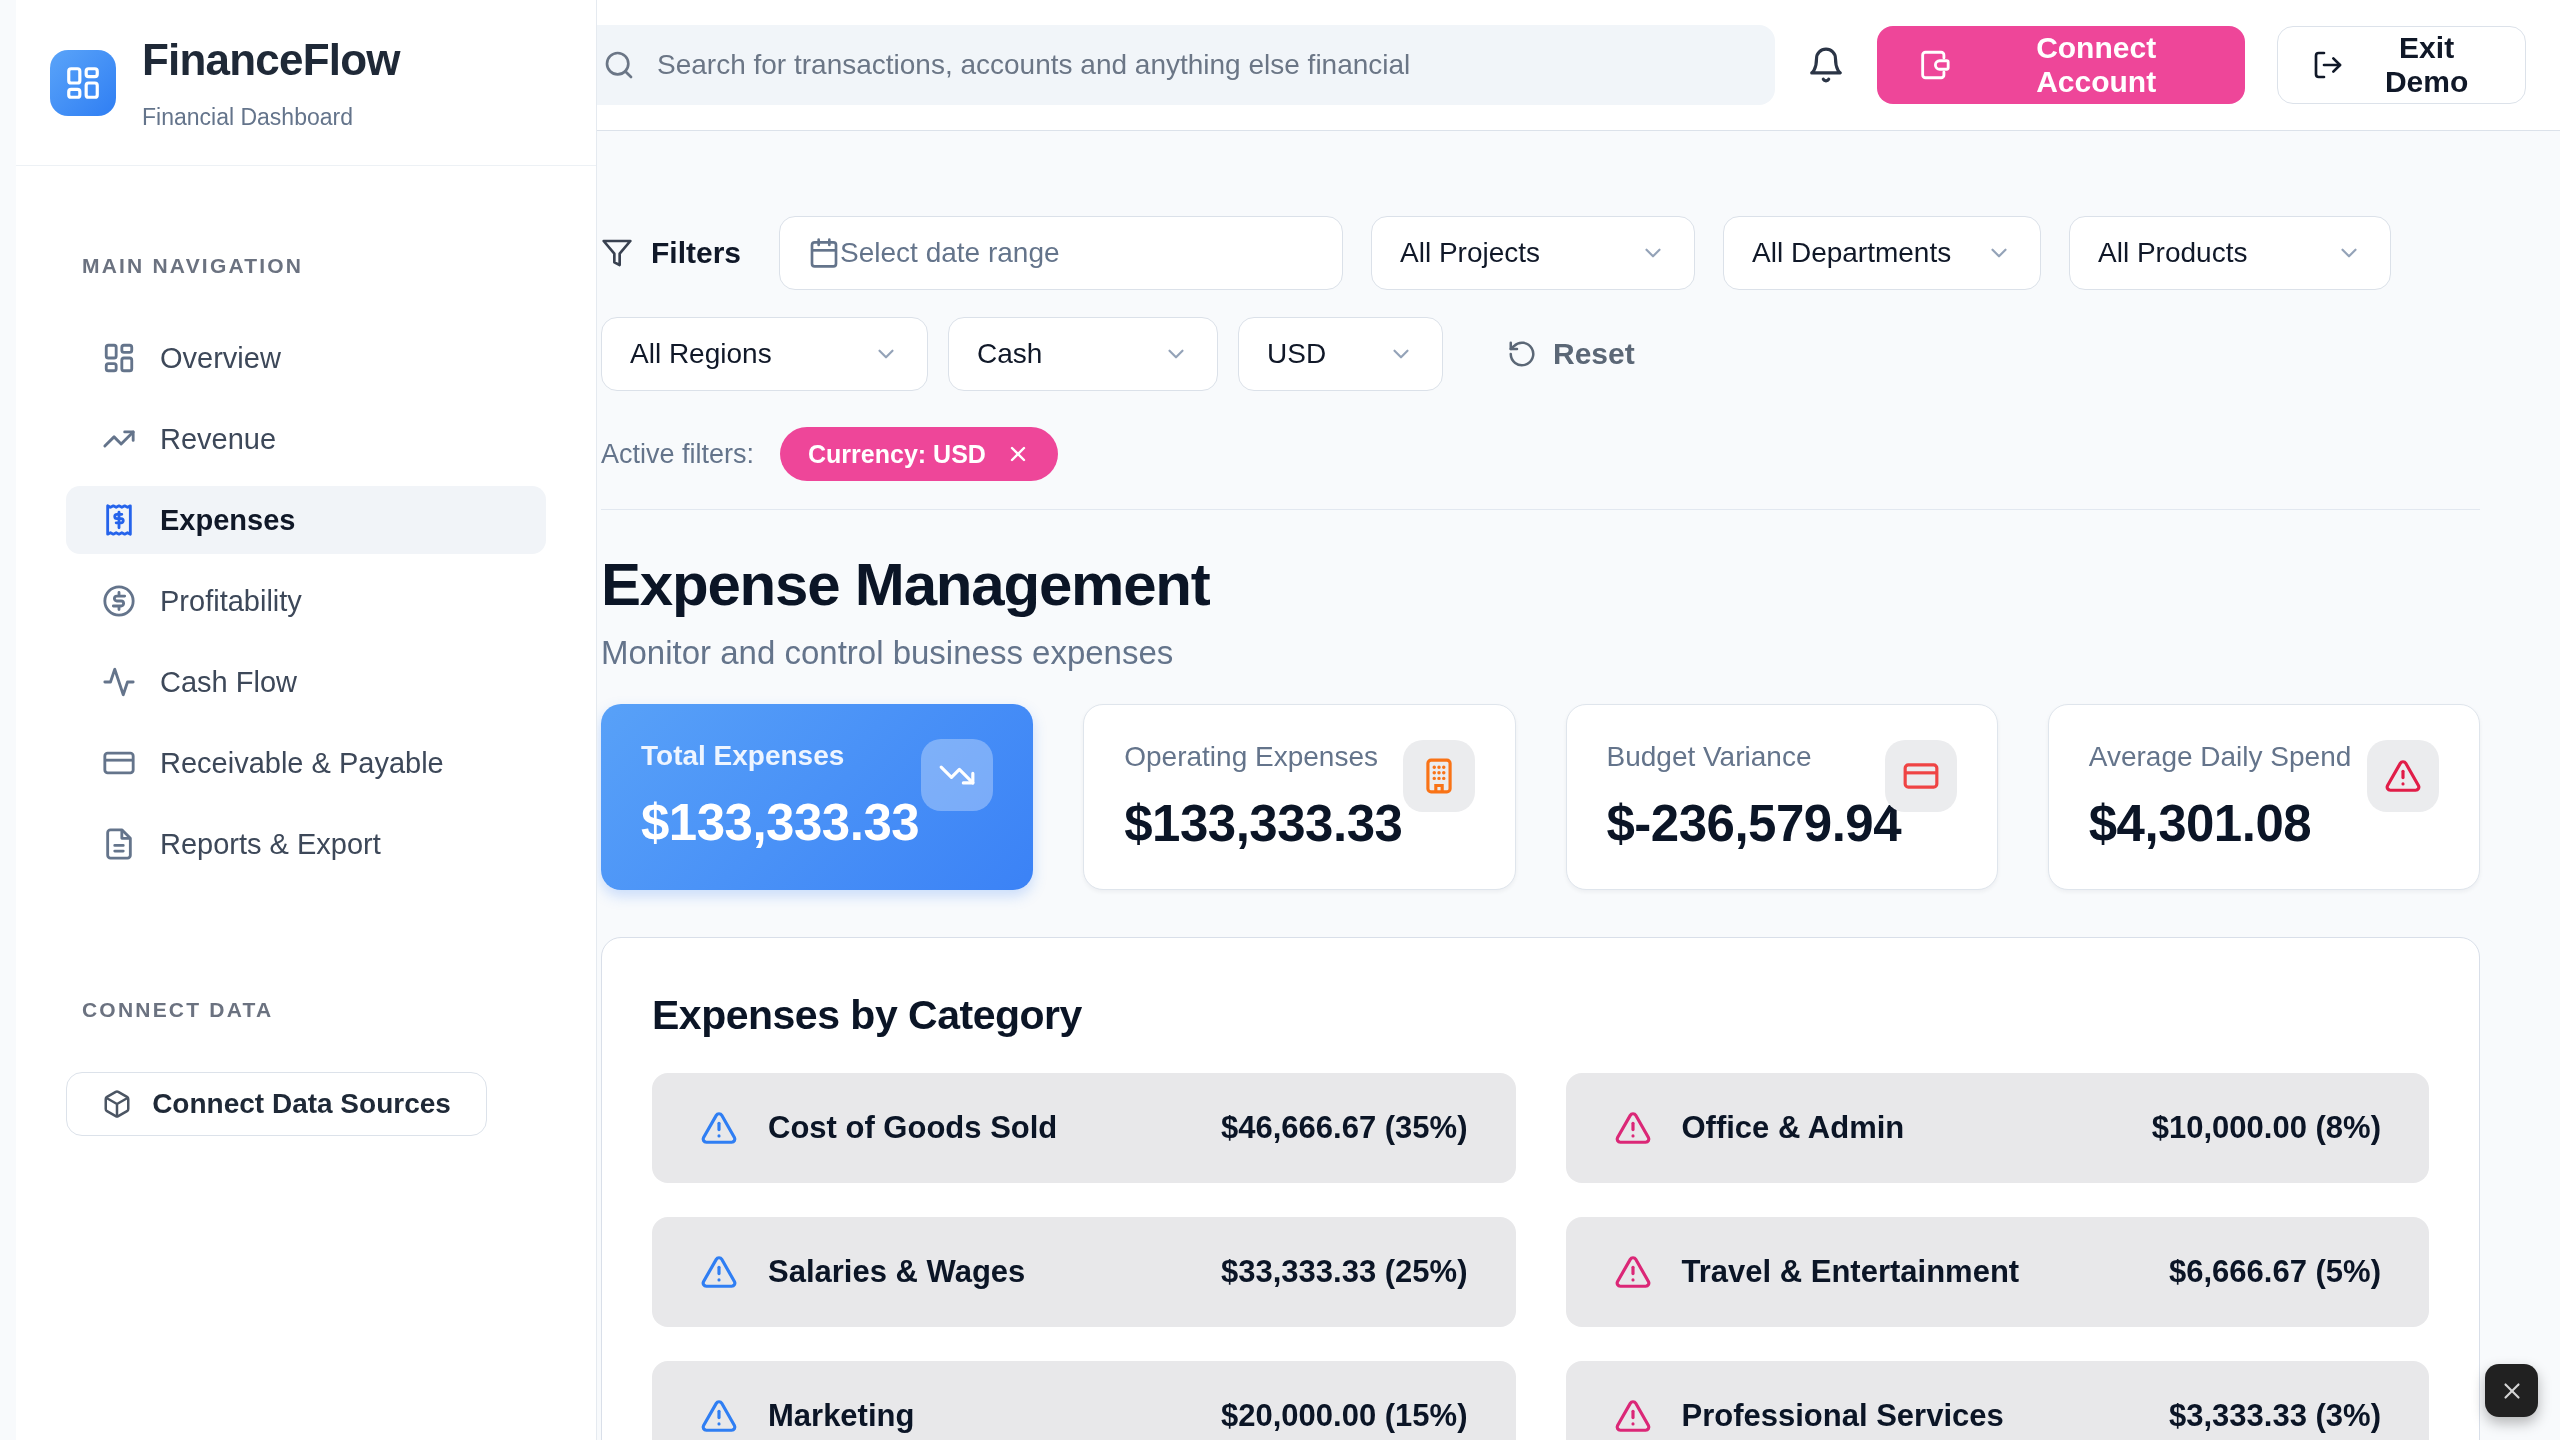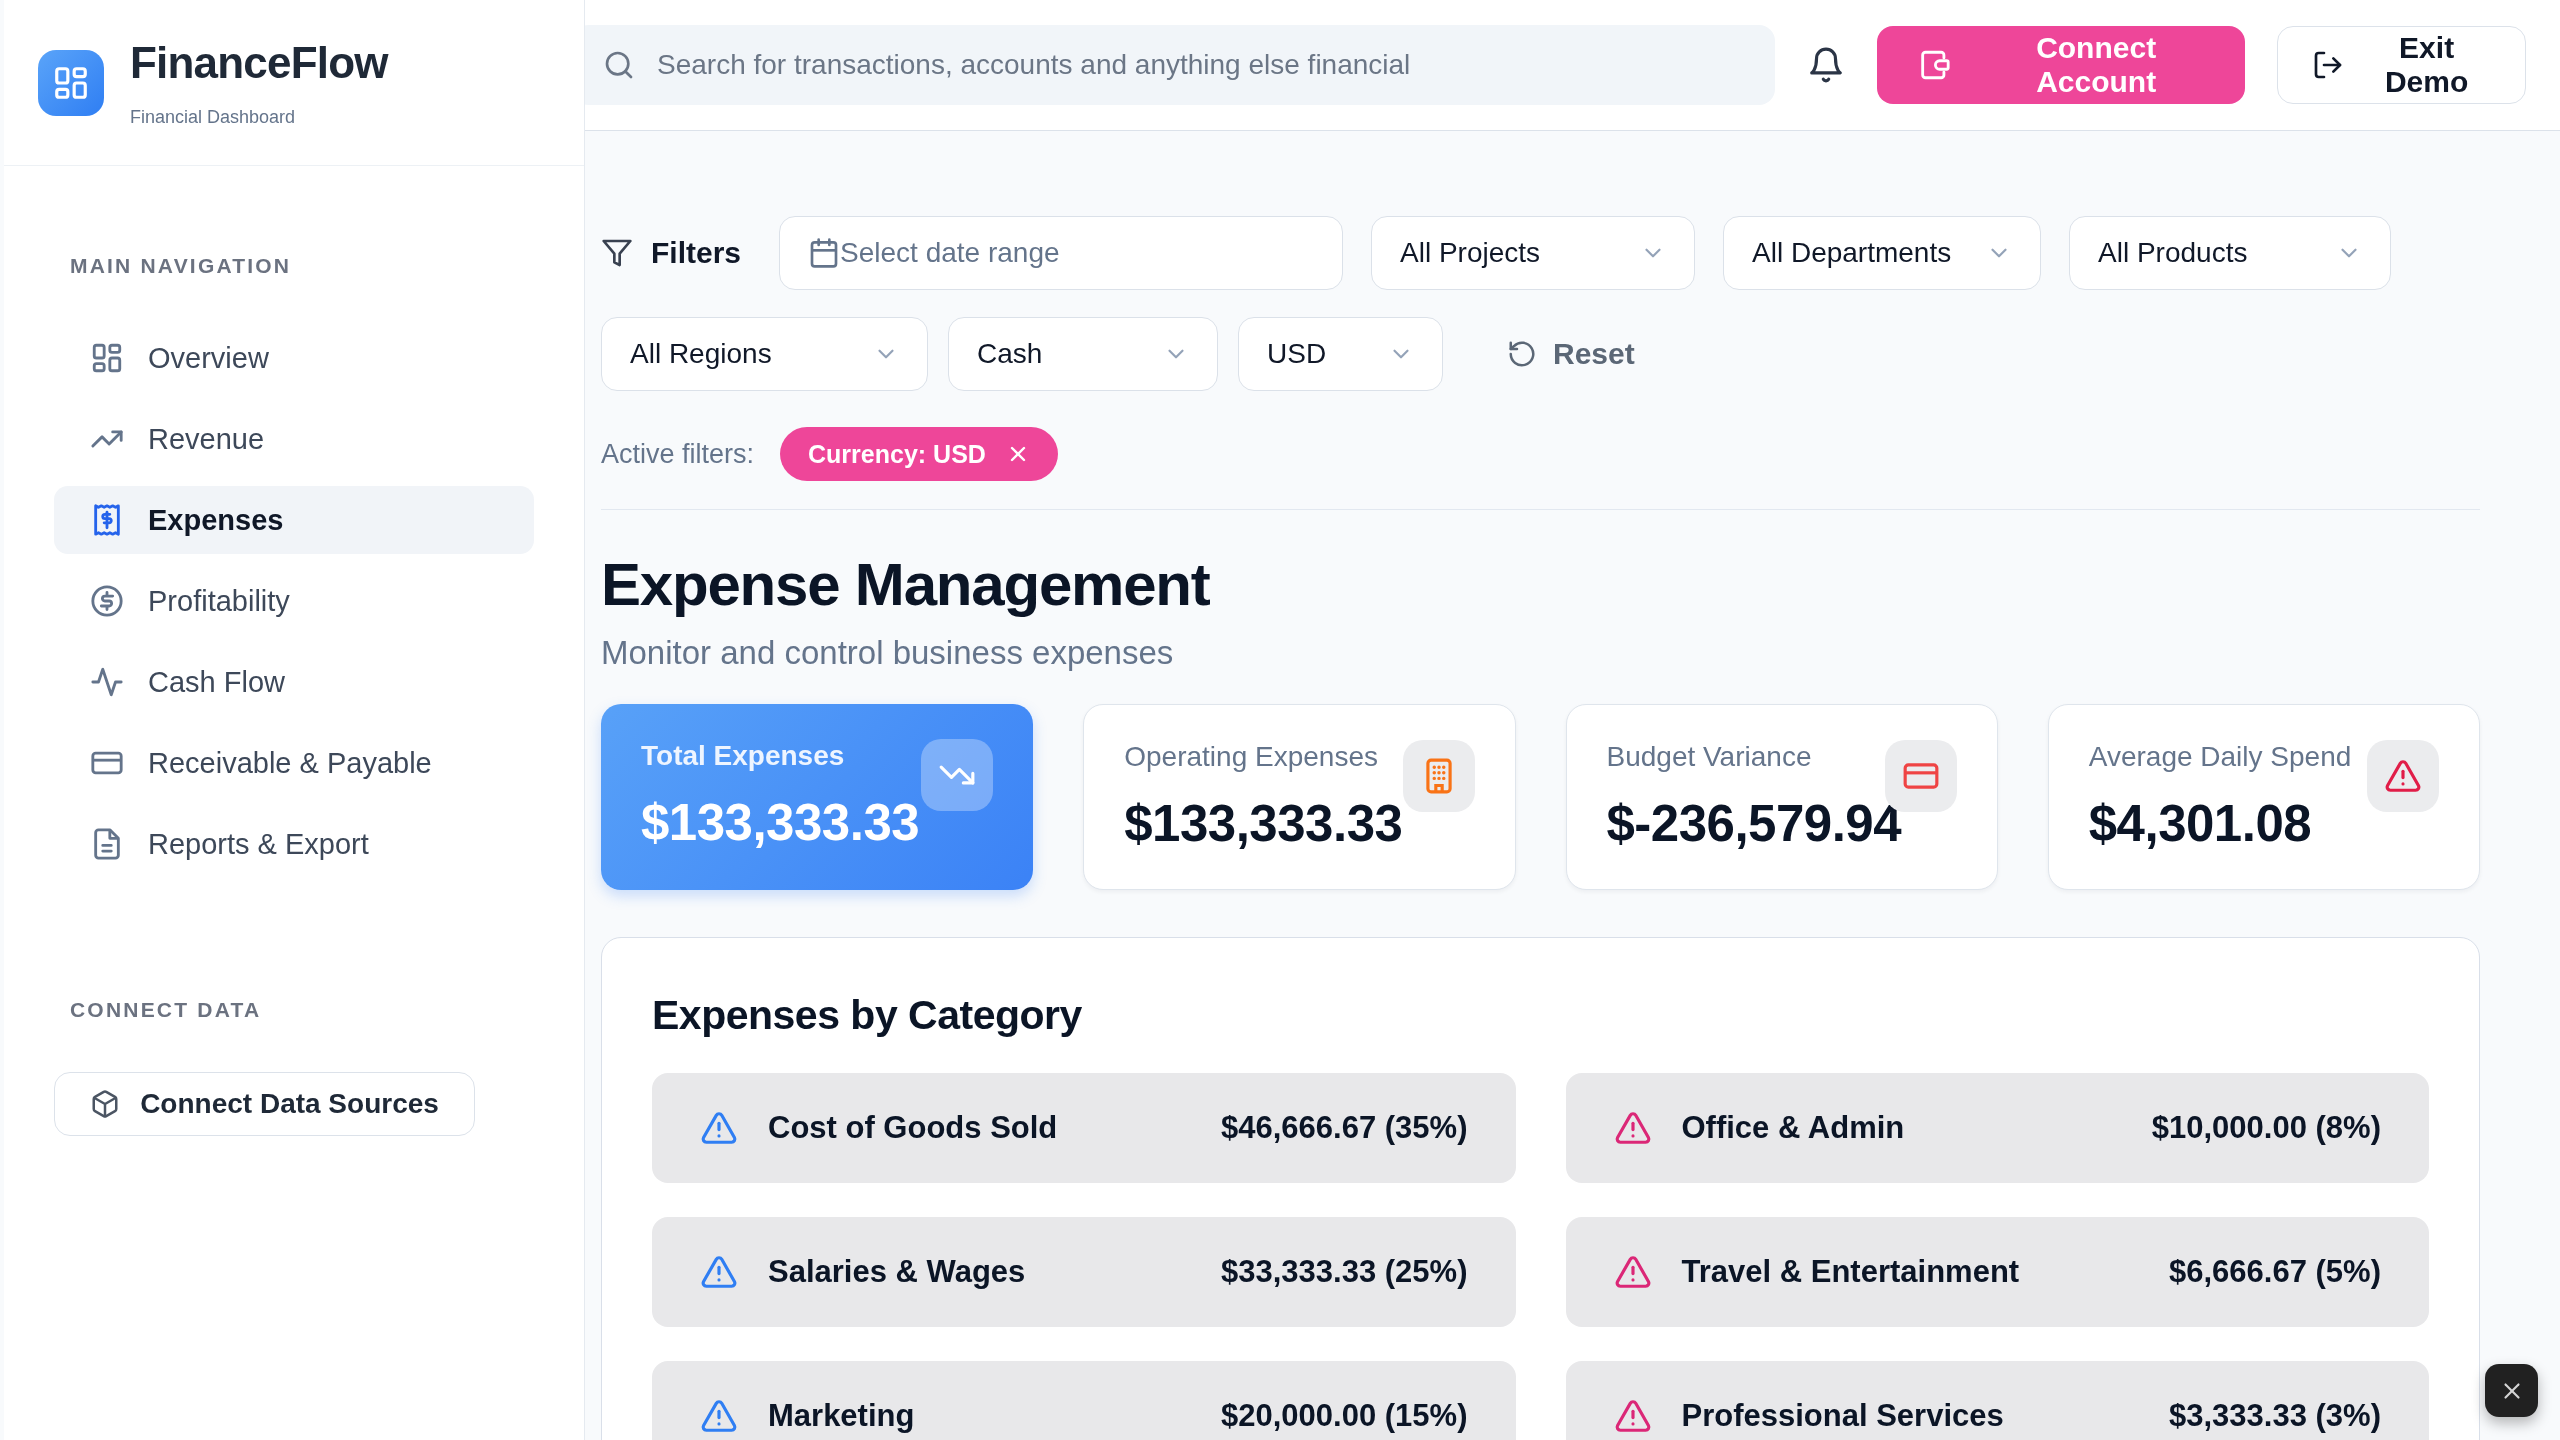--- a/index.html
+++ b/index.html
@@ -7,35 +7,35 @@
   body {
     background: #f8fafc;
     font-family: "Liberation Sans", sans-serif;
     color: #0f172a;
     position: relative;
   }
   svg { display: block; }
 
   
   .sidebar {
-    position: fixed; left: 4px; top: 0; bottom: 0; width: 581px;
+    position: fixed; left: 16px; top: 0; bottom: 0; width: 581px;
     background: #fff; border-right: 1px solid #e5eaf0; z-index: 5;
   }
   .brand {
     display: flex; align-items: center; gap: 26px;
     height: 166px; padding: 0 34px; border-bottom: 1px solid #edf1f5;
   }
   .logo {
     width: 66px; height: 66px; border-radius: 18px; flex: none;
     background: linear-gradient(135deg, #5aa4f9 0%, #2f7ef3 100%);
     display: flex; align-items: center; justify-content: center;
     color: #fff;
   }
   .brand-name { font-size: 44px; font-weight: 700; color: #1f2937; letter-spacing: -0.8px; }
-  .brand-sub { font-size: 18px; color: #64748b; margin-top: 19px; }
+  .brand-sub { font-size: 23px; color: #64748b; margin-top: 19px; }
 
   .section-label {
     font-size: 21px; font-weight: 700; letter-spacing: 2.2px;
     color: #6b7280; padding: 0 66px;
   }
   .lbl-main { margin-top: 88px; }
   .nav { margin-top: 46px; padding: 0 50px; }
   .nav-item {
     display: flex; align-items: center; gap: 24px;
     height: 68px; border-radius: 14px; padding: 0 36px; margin-bottom: 13px;

